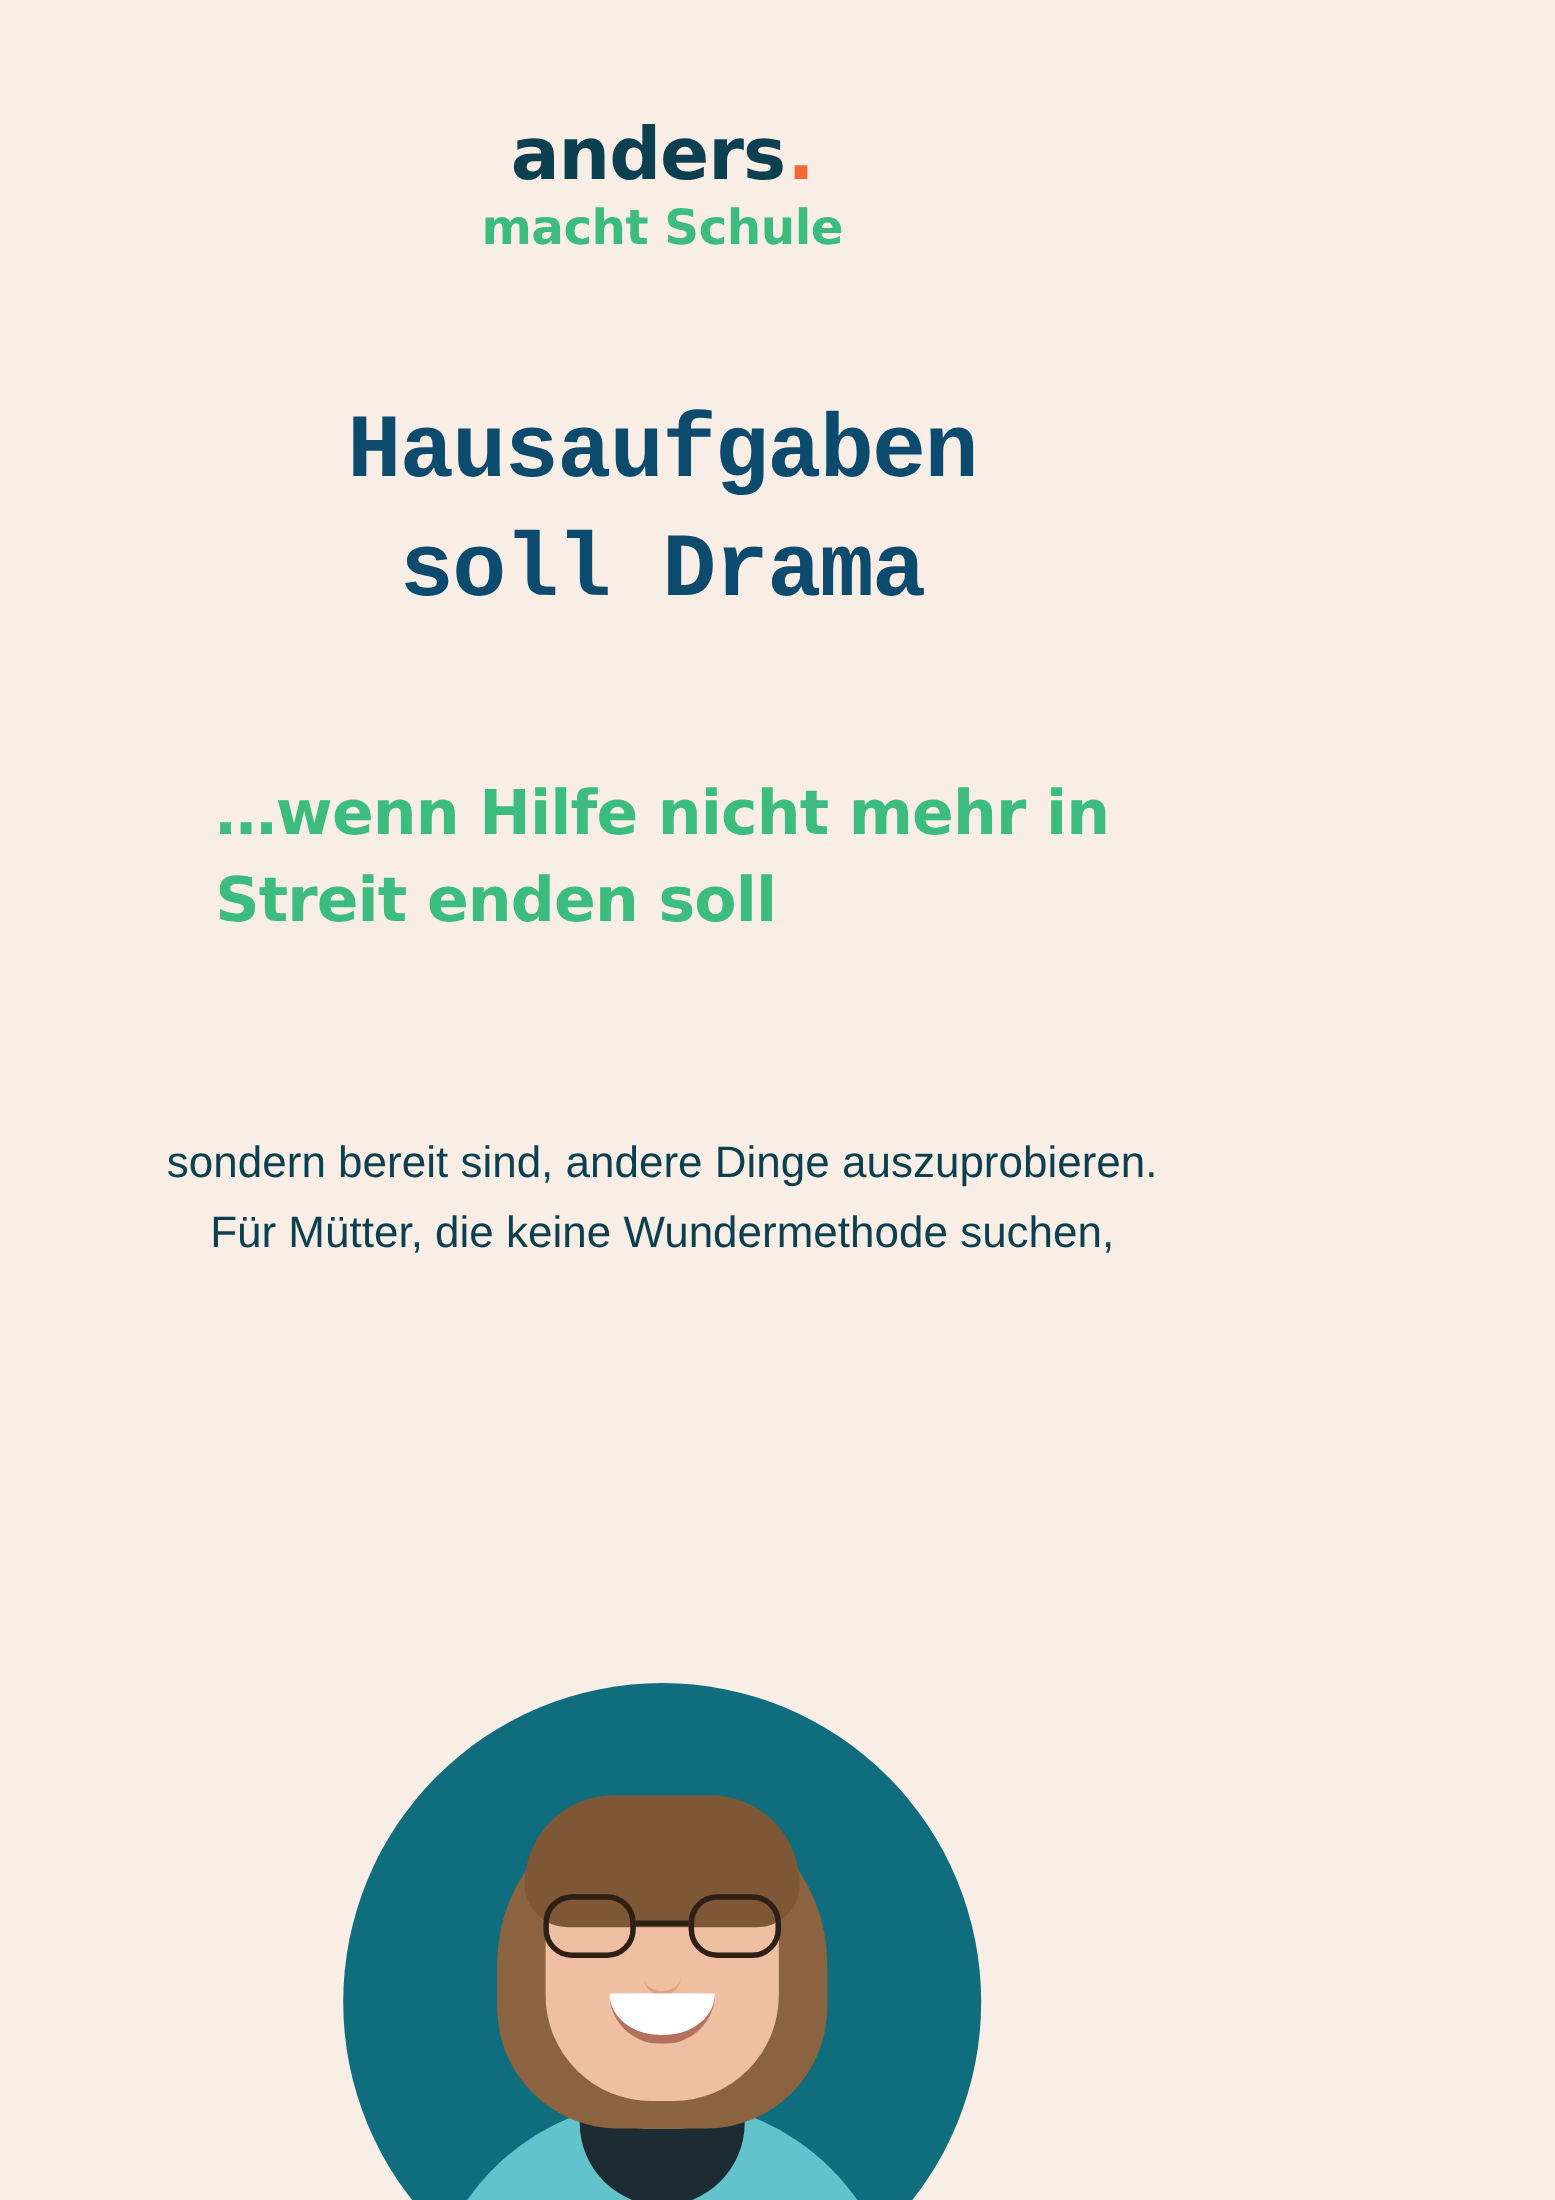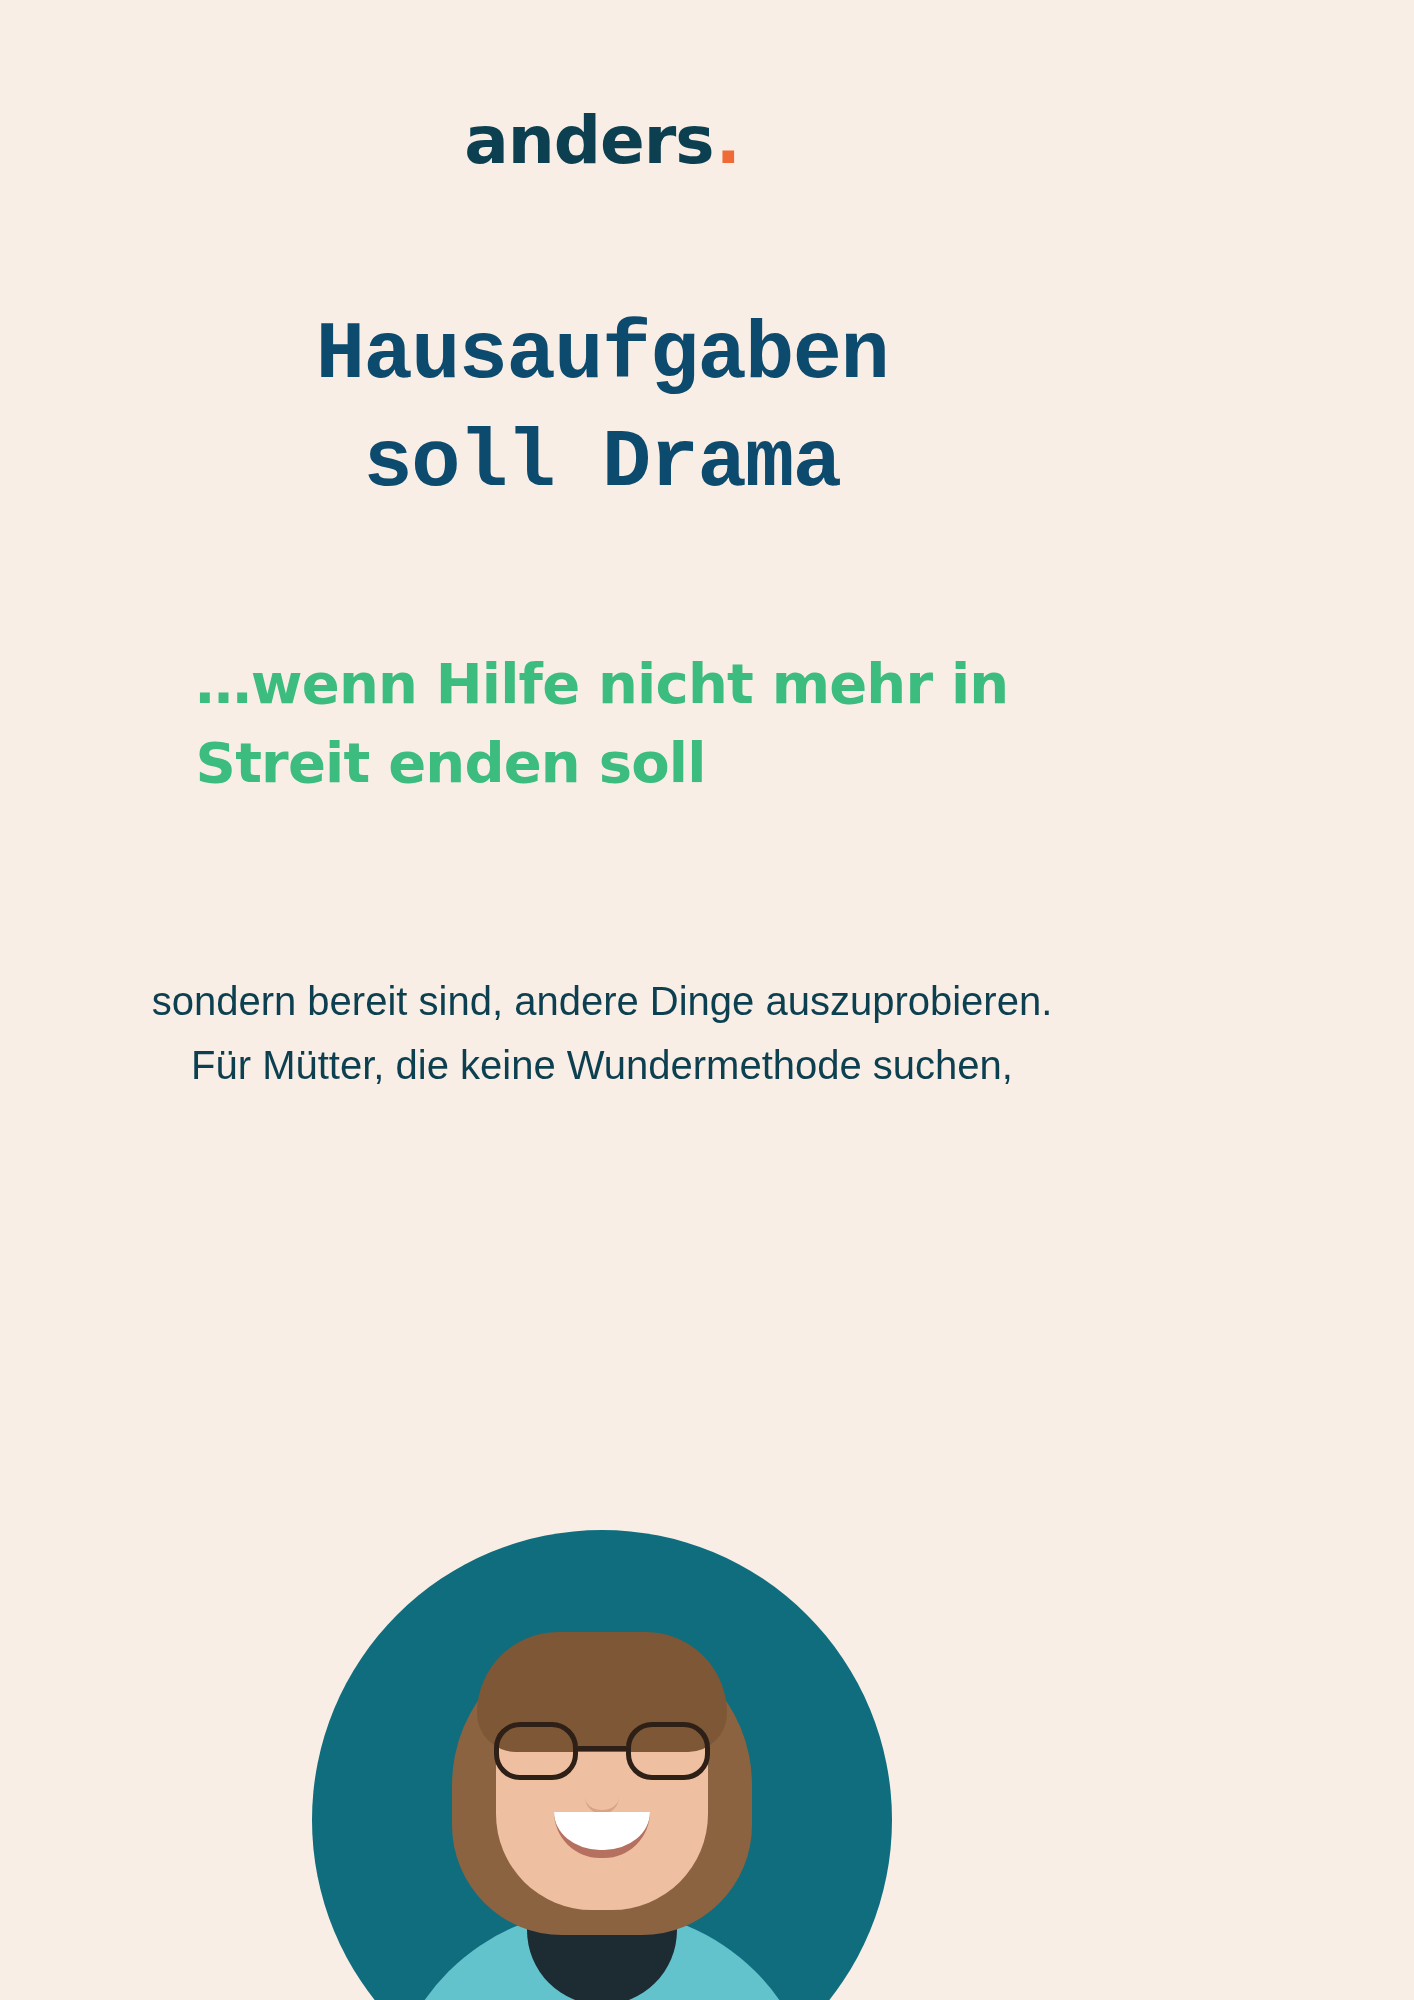--- a/index.html
+++ b/index.html
@@ -239,20 +239,21 @@
 </head>
 <body>
 
 <div class="page">
 
   <div class="logo-block">
     <div class="logo-main">
       <span>anders</span>
         <span class="logo-dot">.</span>
     </div>
+    <div class="logo-sub">macht Schule</div>
   </div>
 
   <h1 class="headline">
     <span class="line">Hausaufgaben</span>
     <span class="line">soll Drama</span>
   </h1>
 
   <h2 class="subheadline">
     <span class="line">…wenn Hilfe nicht mehr in</span>
     <span class="line">Streit enden soll</span>

